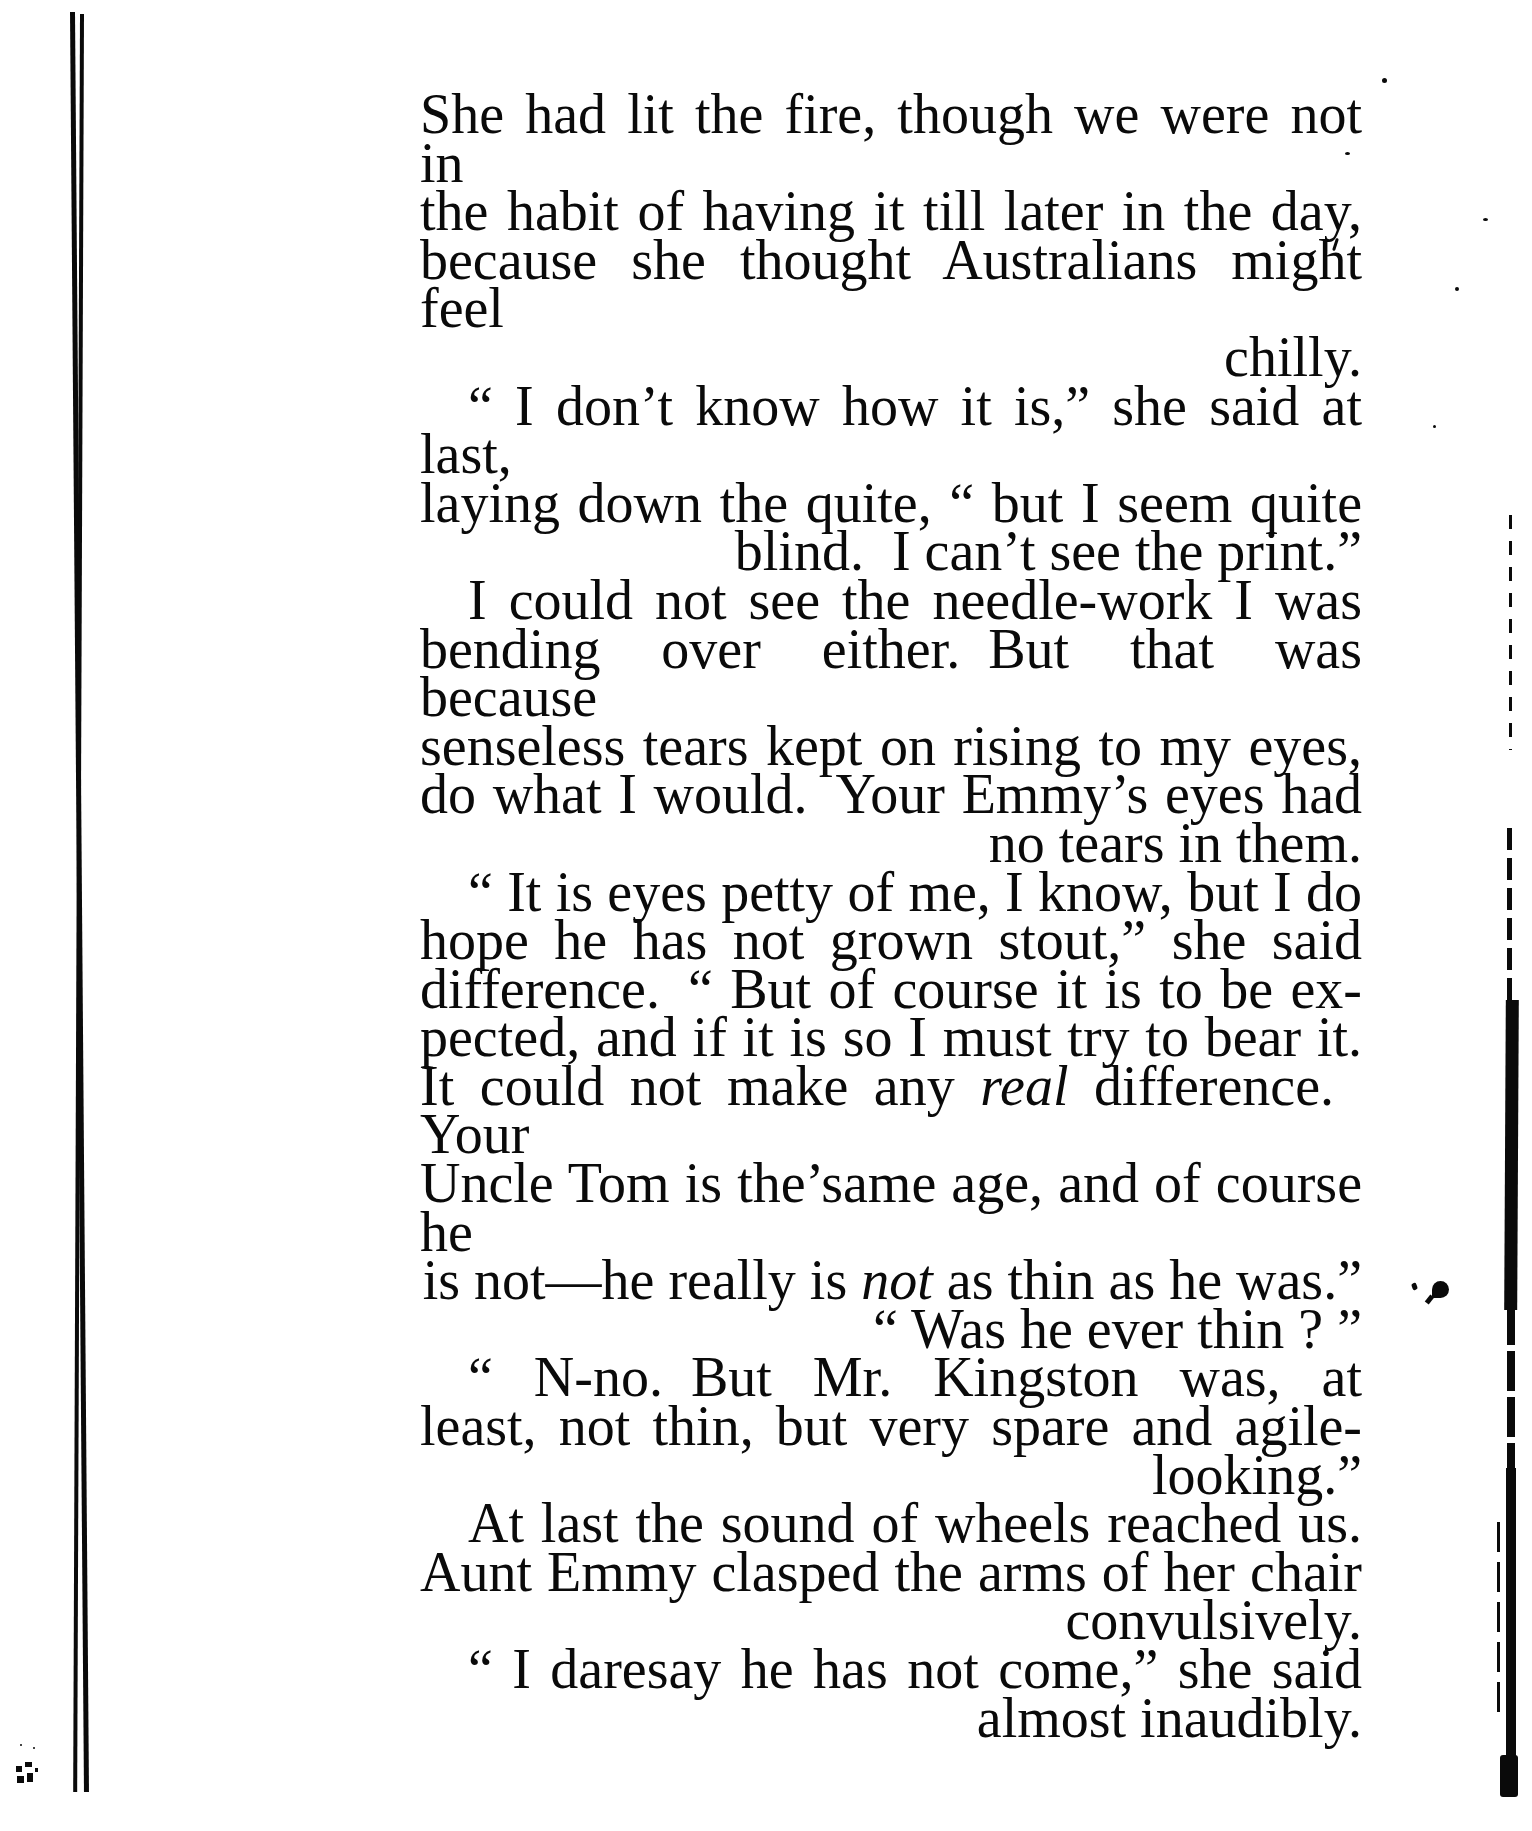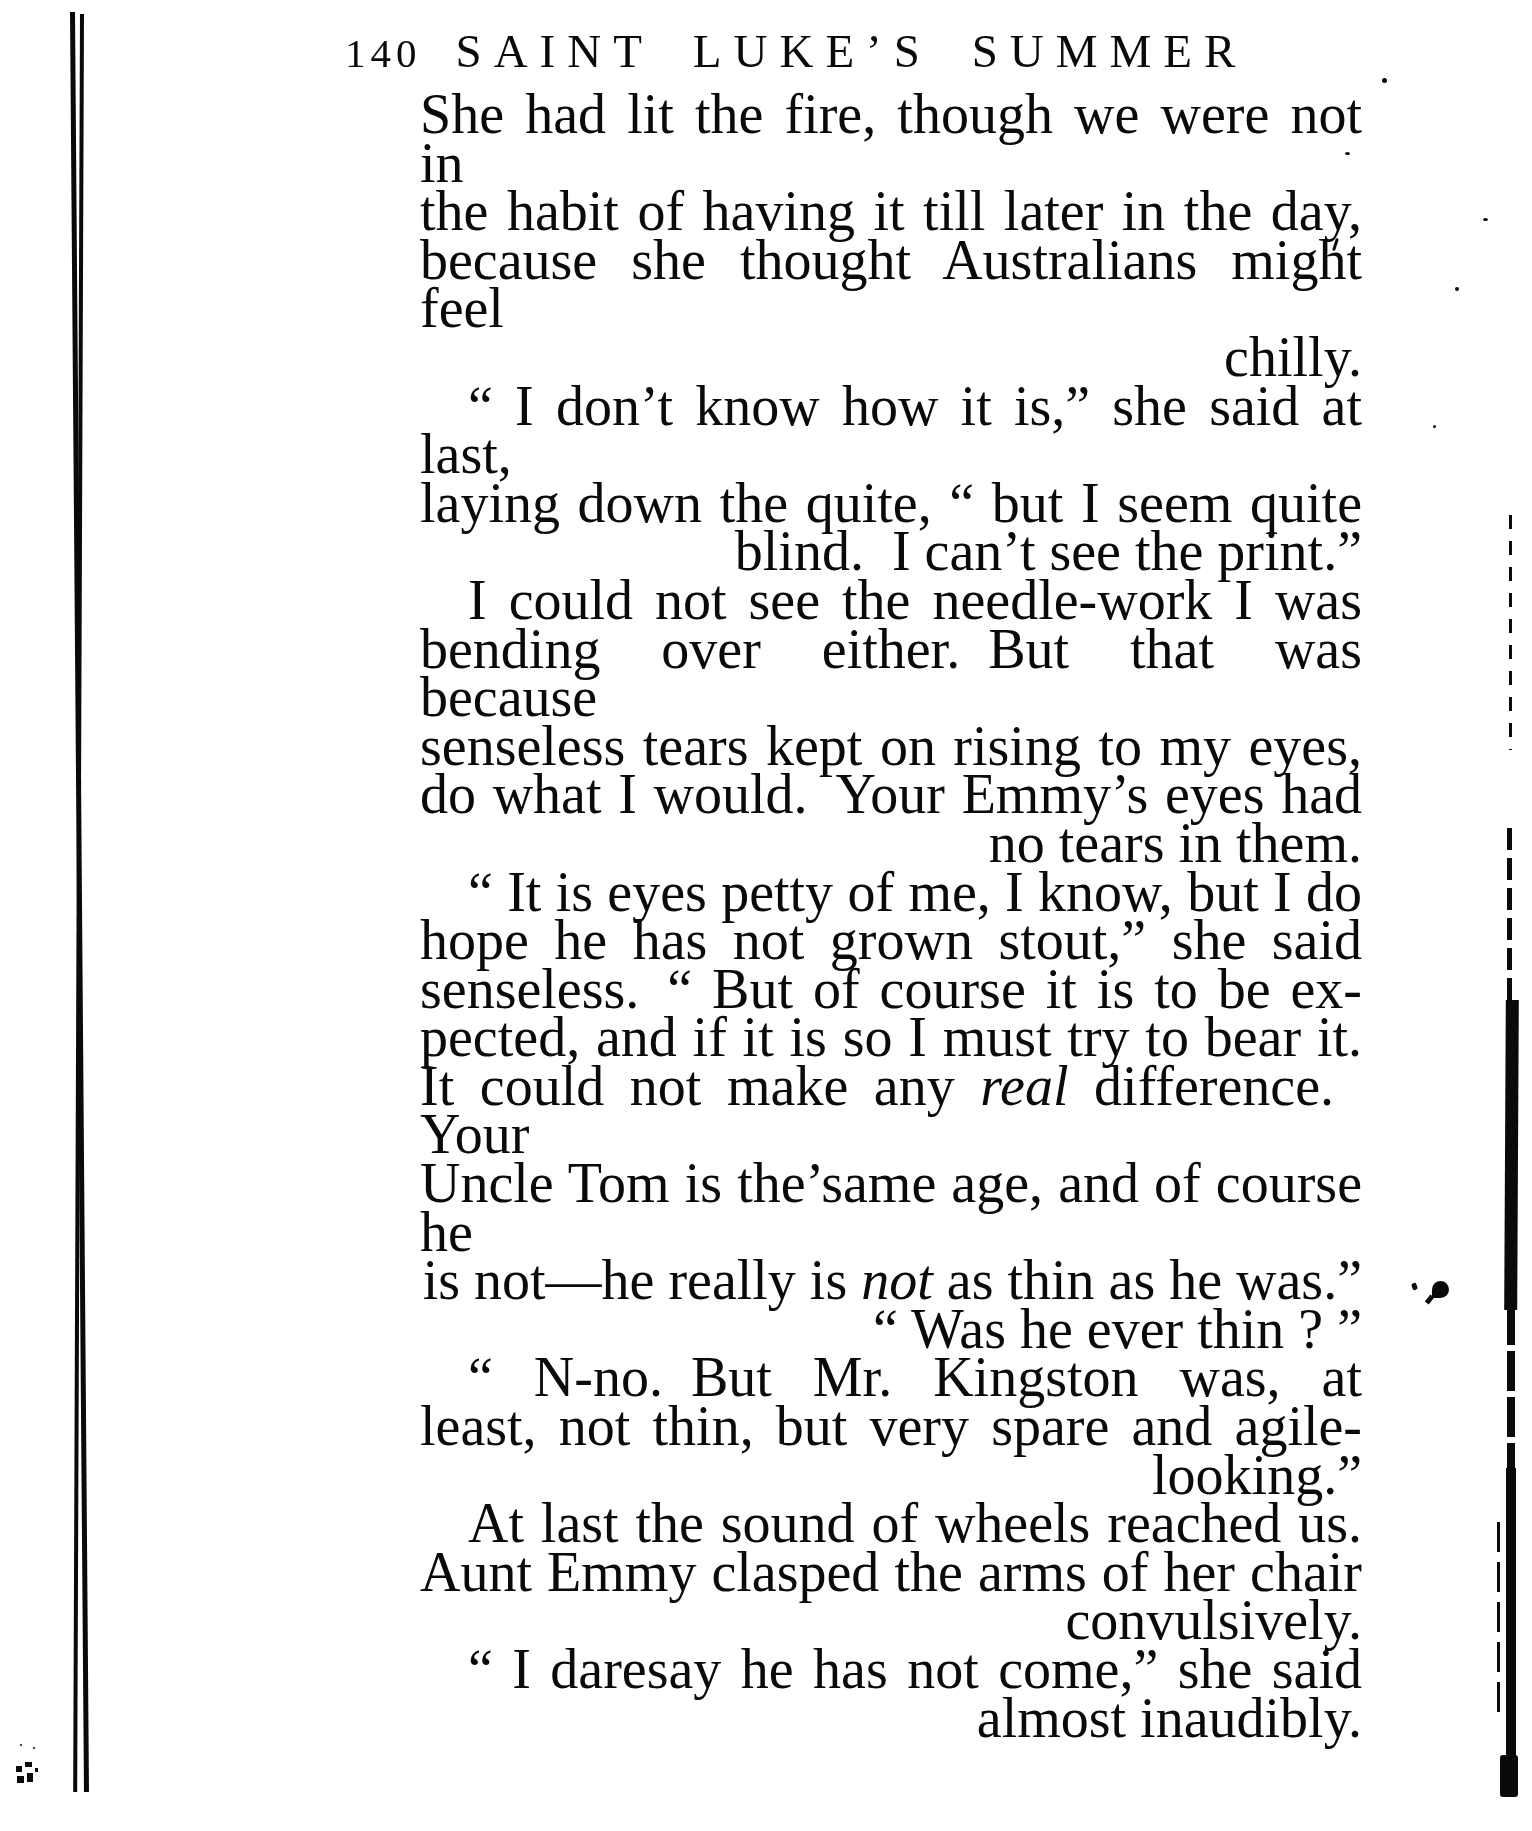--- a/index.html
+++ b/index.html
@@ -87,40 +87,37 @@
   .sm7 { left:33px; top:1747px; width:2px; height:2px; border-radius:50%; }
 </style>
 </head>
 <body>
 
 <div class="page">
 
   <div class="rule rule-a"></div>
   <div class="rule rule-b"></div>
 
-  <div class="header">
-    <span class="pagenum">140</span><span class="title">SAINT LUKE’S SUMMER</span>
-  </div>
 
   <div class="body-text" id="body-text">
       <div class="line just"><span>She had lit the fire, though we were not in</span></div>
       <div class="line just"><span>the habit of having it till later in the day,</span></div>
       <div class="line just"><span>because she thought Australians might feel</span></div>
       <div class="line"><span>chilly.</span></div>
       <div class="line just ind"><span>“ I don’t know how it is,” she said at last,</span></div>
       <div class="line just"><span>laying down the quite, “ but I seem quite</span></div>
       <div class="line"><span>blind. I can’t see the print.”</span></div>
       <div class="line just ind"><span>I could not see the needle-work I was</span></div>
       <div class="line just"><span>bending over either. But that was because</span></div>
       <div class="line just"><span>senseless tears kept on rising to my eyes,</span></div>
       <div class="line just"><span>do what I would. Your Emmy’s eyes had</span></div>
       <div class="line"><span>no tears in them.</span></div>
       <div class="line just ind"><span>“ It is eyes petty of me, I know, but I do</span></div>
       <div class="line just"><span>hope he has not grown stout,” she said</span></div>
-      <div class="line just"><span>senseless. “ But of course it is to be ex-</span></div>
+      <div class="line just"><span>difference. “ But of course it is to be ex-</span></div>
       <div class="line just"><span>pected, and if it is so I must try to bear it.</span></div>
       <div class="line just"><span>It could not make any </span><span class="it">real</span><span> difference. Your</span></div>
       <div class="line just"><span>Uncle Tom is the’same age, and of course he</span></div>
       <div class="line"><span>is not—he really is </span><span class="it">not</span><span> as thin as he was.”</span></div>
       <div class="line ind"><span>“ Was he ever thin ? ”</span></div>
       <div class="line just ind"><span>“ N-no. But Mr. Kingston was, at</span></div>
       <div class="line just"><span>least, not thin, but very spare and agile-</span></div>
       <div class="line"><span>looking.”</span></div>
       <div class="line just ind"><span>At last the sound of wheels reached us.</span></div>
       <div class="line just"><span>Aunt Emmy clasped the arms of her chair</span></div>

